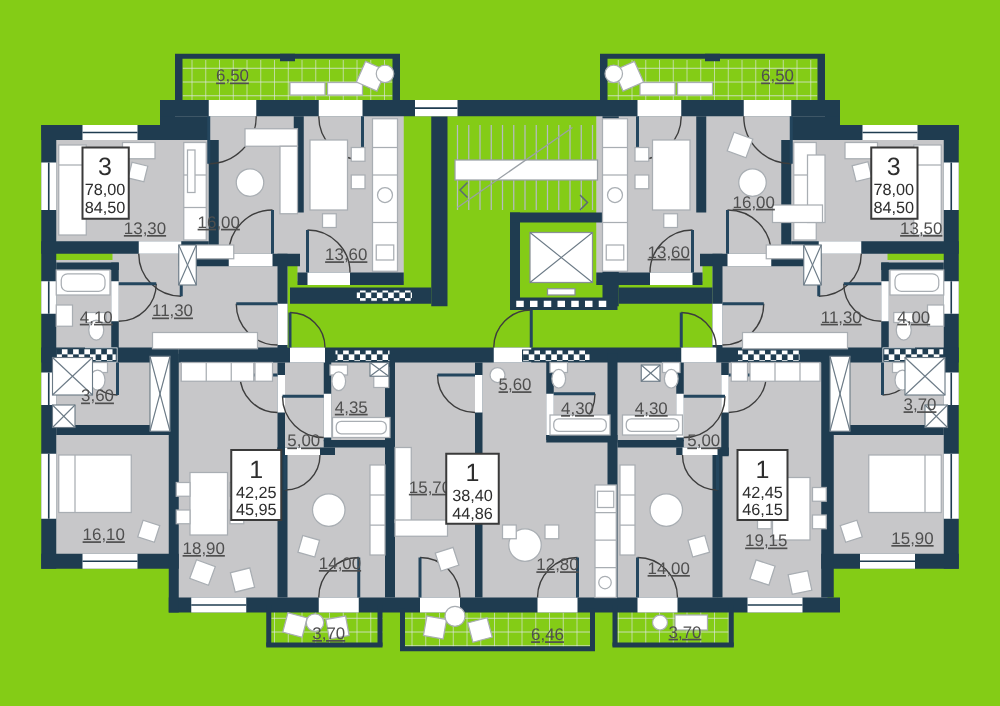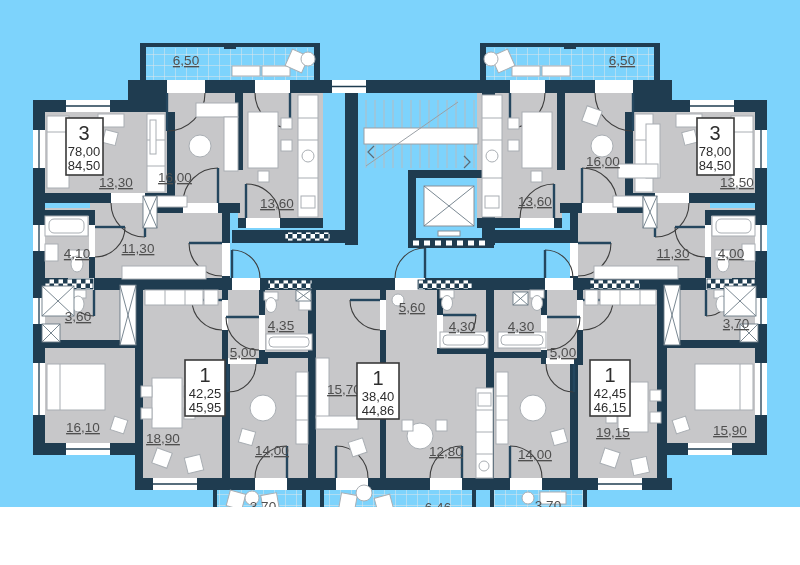--- a/index.html
+++ b/index.html
@@ -1,16 +1,16 @@
 <!DOCTYPE html>
 <html><head>
 <meta charset="utf-8">
 <style>
   html,body{margin:0;padding:0;background:#ffffff;}
-  #stage{position:relative;width:800px;height:507px;background:#7dd3fc;overflow:hidden;
+  #stage{position:relative;width:800px;height:565px;background:#84cc16;overflow:hidden;
          font-family:"Liberation Sans", sans-serif;}
   svg{display:block}
   .w{fill:#1f3c50;}
   .rm{fill:#c7c7c9;}
   .op{fill:#ffffff;}
   .wl{stroke:#1f3c50;stroke-width:1.3;}
   .dr{fill:none;stroke:#3d3d3d;stroke-width:1.1;}
   .lf{stroke:#24465e;stroke-width:2.4;}
   .fr{fill:#ffffff;stroke:#a9aeb3;stroke-width:1;}
   .fl{stroke:#a9aeb3;stroke-width:1;fill:none;}

